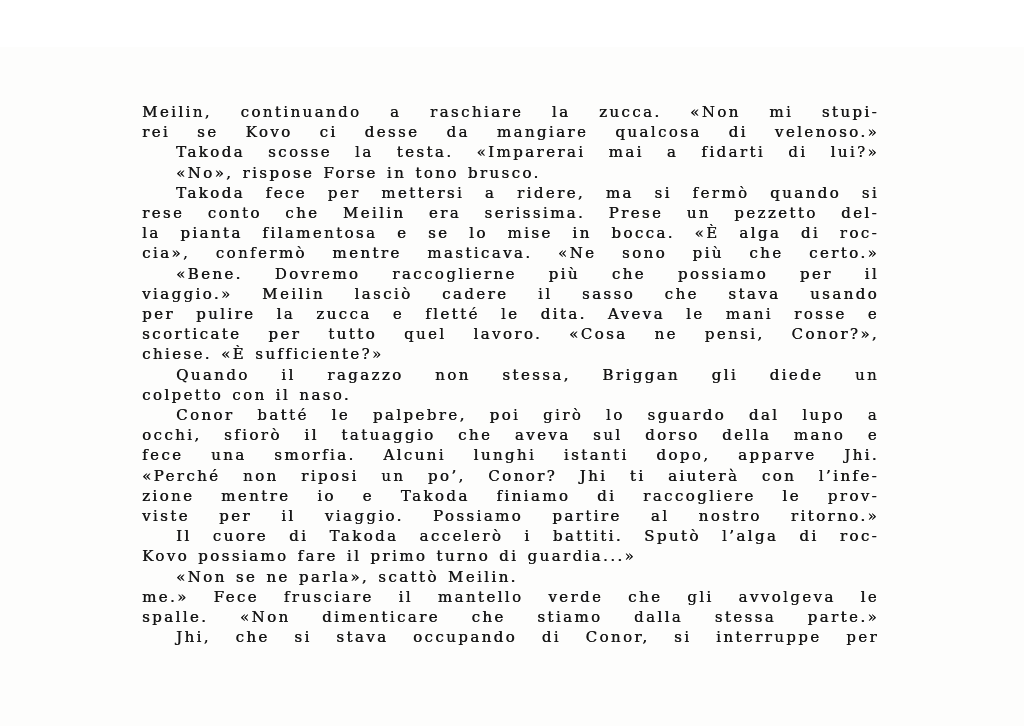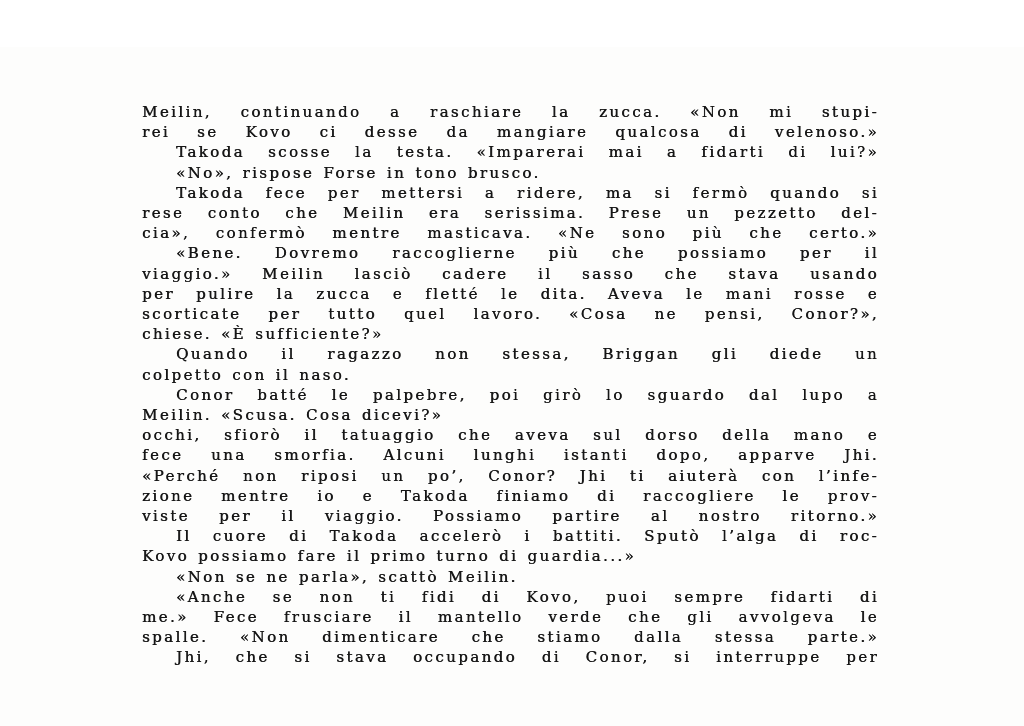--- a/index.html
+++ b/index.html
@@ -53,37 +53,36 @@
 <body>
 
 <div class="book-page">
   <div class="text-block">
       <div class="line jst">Meilin, continuando a raschiare la zucca. «Non mi stupi-</div>
       <div class="line jst">rei se Kovo ci desse da mangiare qualcosa di velenoso.»</div>
       <div class="line ind jst">Takoda scosse la testa. «Imparerai mai a fidarti di lui?»</div>
       <div class="line ind">«No», rispose Forse in tono brusco.</div>
       <div class="line ind jst">Takoda fece per mettersi a ridere, ma si fermò quando si</div>
       <div class="line jst">rese conto che Meilin era serissima. Prese un pezzetto del-</div>
+      <div class="line jst">la pianta filamentosa e se lo mise in bocca. «È alga di roc-</div>
       <div class="line jst">cia», confermò mentre masticava. «Ne sono più che certo.»</div>
       <div class="line ind jst">«Bene. Dovremo raccoglierne più che possiamo per il</div>
       <div class="line jst">viaggio.» Meilin lasciò cadere il sasso che stava usando</div>
       <div class="line jst">per pulire la zucca e fletté le dita. Aveva le mani rosse e</div>
       <div class="line jst">scorticate per tutto quel lavoro. «Cosa ne pensi, Conor?»,</div>
       <div class="line">chiese. «È sufficiente?»</div>
       <div class="line ind jst">Quando il ragazzo non stessa, Briggan gli diede un</div>
       <div class="line">colpetto con il naso.</div>
       <div class="line ind jst">Conor batté le palpebre, poi girò lo sguardo dal lupo a</div>
-      <div class="line">Meilin. «Scusa. Cosa dicevi?»</div>
       <div class="line jst">occhi, sfiorò il tatuaggio che aveva sul dorso della mano e</div>
       <div class="line jst">fece una smorfia. Alcuni lunghi istanti dopo, apparve Jhi.</div>
       <div class="line jst">«Perché non riposi un po’, Conor? Jhi ti aiuterà con l’infe-</div>
       <div class="line jst">zione mentre io e Takoda finiamo di raccogliere le prov-</div>
       <div class="line jst">viste per il viaggio. Possiamo partire al nostro ritorno.»</div>
       <div class="line ind jst">Il cuore di Takoda accelerò i battiti. Sputò l’alga di roc-</div>
       <div class="line">Kovo possiamo fare il primo turno di guardia...»</div>
       <div class="line ind">«Non se ne parla», scattò Meilin.</div>
-      <div class="line ind jst">«Anche se non ti fidi di Kovo, puoi sempre fidarti di</div>
       <div class="line jst">me.» Fece frusciare il mantello verde che gli avvolgeva le</div>
       <div class="line jst">spalle. «Non dimenticare che stiamo dalla stessa parte.»</div>
       <div class="line ind jst">Jhi, che si stava occupando di Conor, si interruppe per</div>
     </div>
   <div class="page-number">10</div>
 </div>
 
 </body></html>

